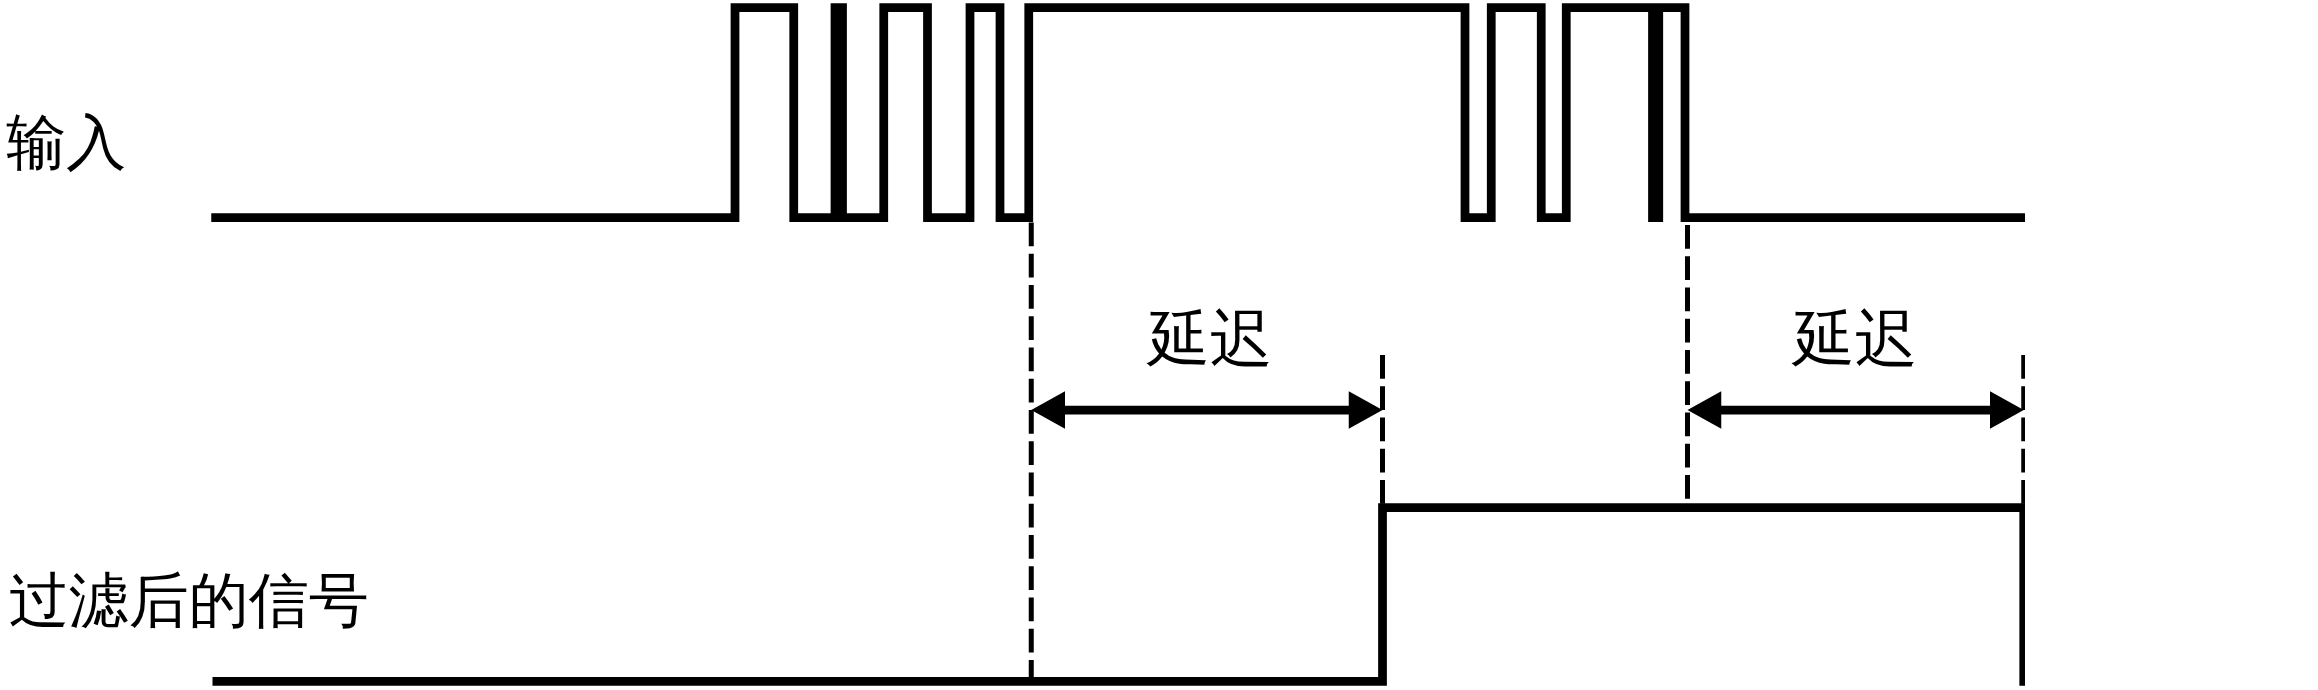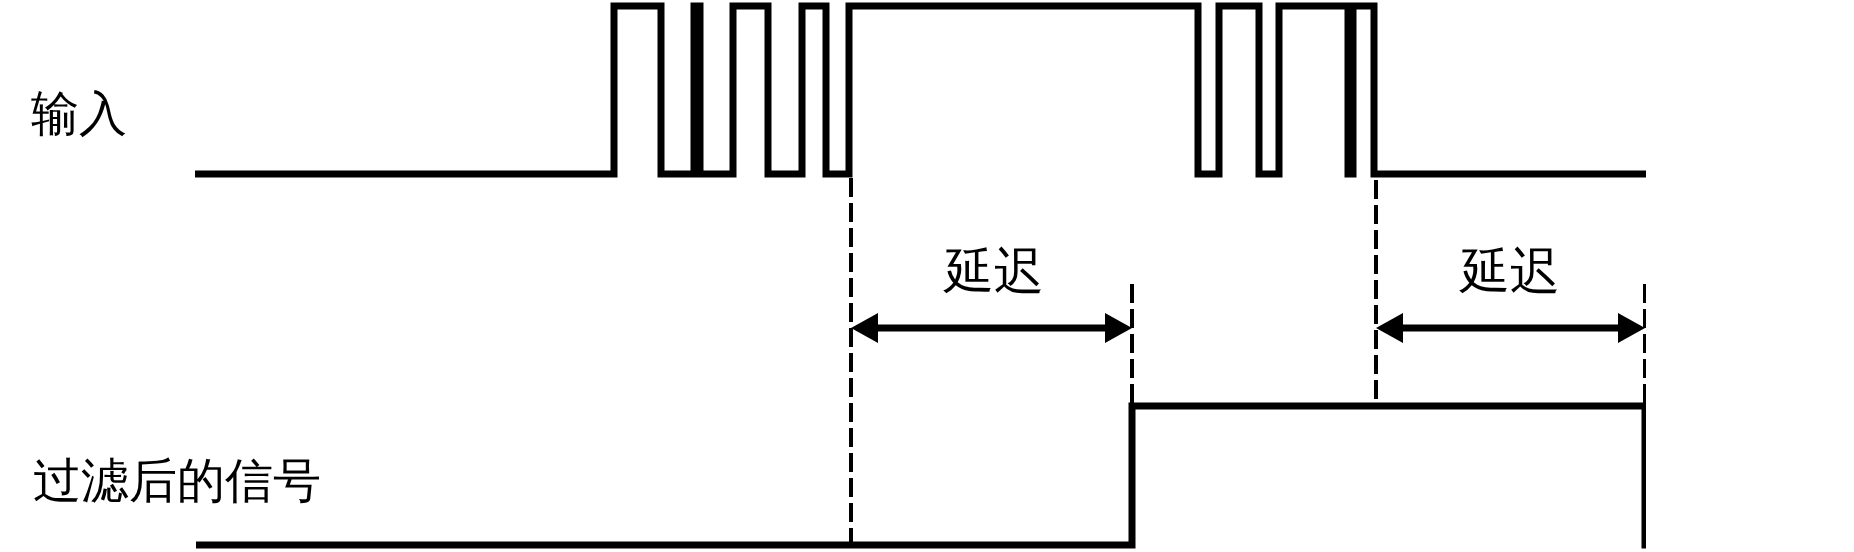--- a/index.html
+++ b/index.html
@@ -1,16 +1,16 @@
 <!DOCTYPE html>
 <html><head>
 <meta charset="utf-8">
 <style>
   html, body { margin: 0; padding: 0; background: #ffffff; }
-  .stage { position: relative; width: 1620px; height: 552px; background: #ffffff; overflow: hidden; margin-left: 26px; }
+  .stage { position: relative; width: 1620px; height: 552px; background: #ffffff; overflow: hidden; }
   svg { display: block; }
   .cjk {
     font-family: "Liberation Serif", "DejaVu Serif", serif;
     font-size: 48px;
     fill: #000000;
   }
   .delay-label { font-size: 50px; }
 </style>
 </head>
 <body>

